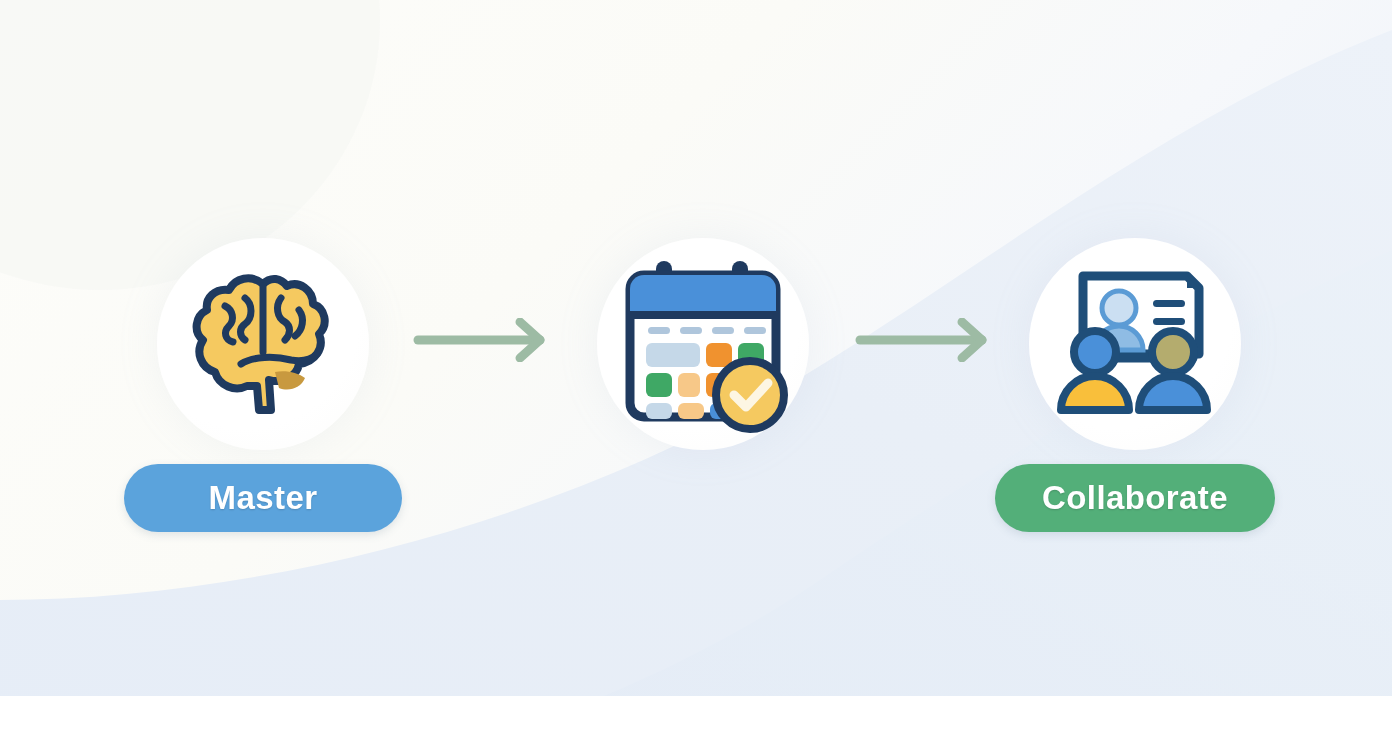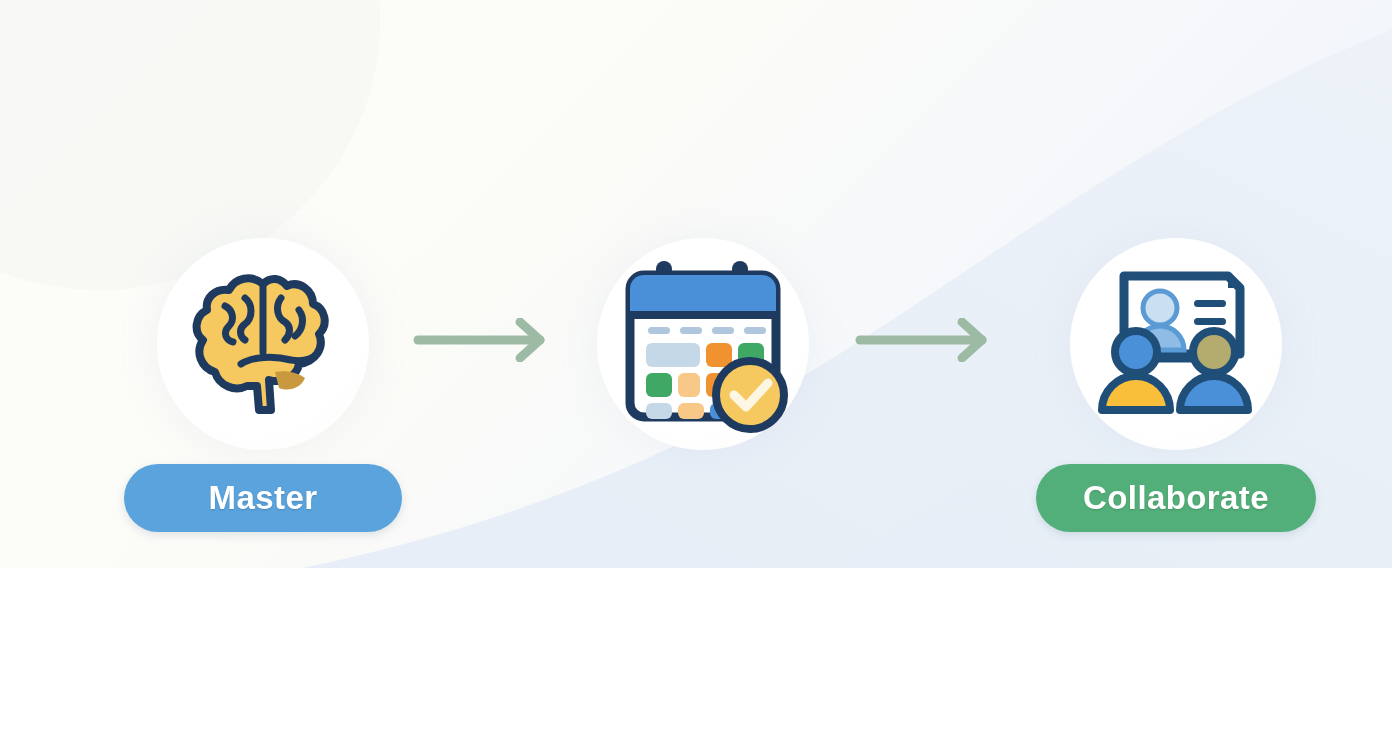--- a/index.html
+++ b/index.html
@@ -8,21 +8,21 @@
   html, body {
     width: 1392px;
     height: 752px;
     overflow: hidden;
     font-family: "Liberation Sans", sans-serif;
   }
 
   #stage {
     position: relative;
     width: 1392px;
-    height: 568px;
+    height: 696px;
     background: #b91c1c;
     overflow: hidden;
   }
 
   
   .bg-layer { position: absolute; inset: 0; pointer-events: none; }
 
   .bg-base {
     background:
       linear-gradient(135deg, #fdfdfa 0%, #fbfbf7 38%, #f6f8fb 62%, #eaf0f8 100%);
@@ -52,21 +52,21 @@
 
   .step {
     position: absolute;
     display: flex;
     flex-direction: column;
     align-items: center;
   }
 
   .step-1 { left: 124px; top: 238px; width: 278px; }
   .step-2 { left: 563px; top: 238px; width: 280px; }
-  .step-3 { left: 1036px; top: 238px; width: 280px; }
+  .step-3 { left: 995px; top: 238px; width: 280px; }
 
   .icon-disc {
     width: 212px;
     height: 212px;
     border-radius: 50%;
     background: radial-gradient(circle at 42% 36%, #ffffff 0%, #ffffff 62%, #fcfcfb 100%);
     display: flex;
     align-items: center;
     justify-content: center;
     box-shadow: 0 0 42px rgba(170, 185, 205, 0.13);

